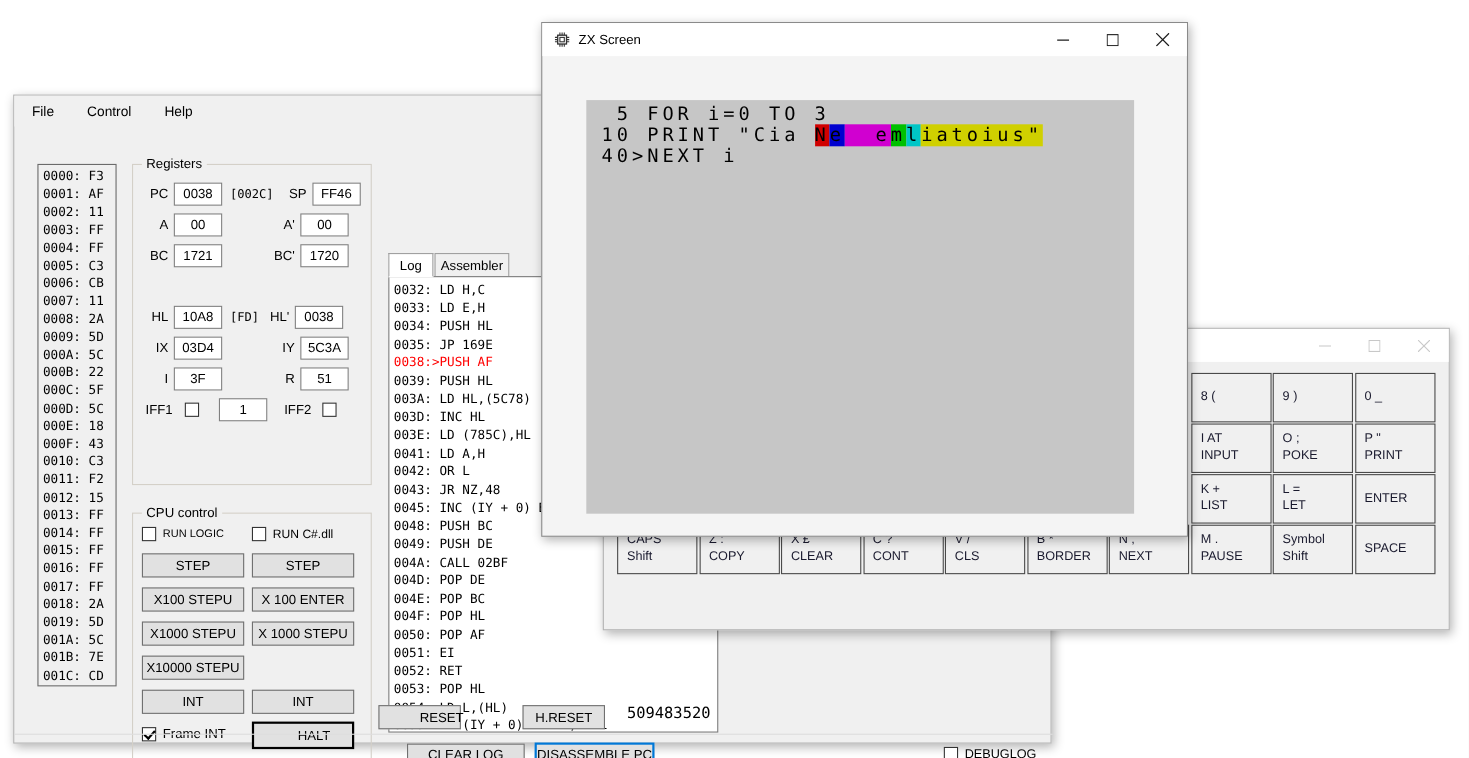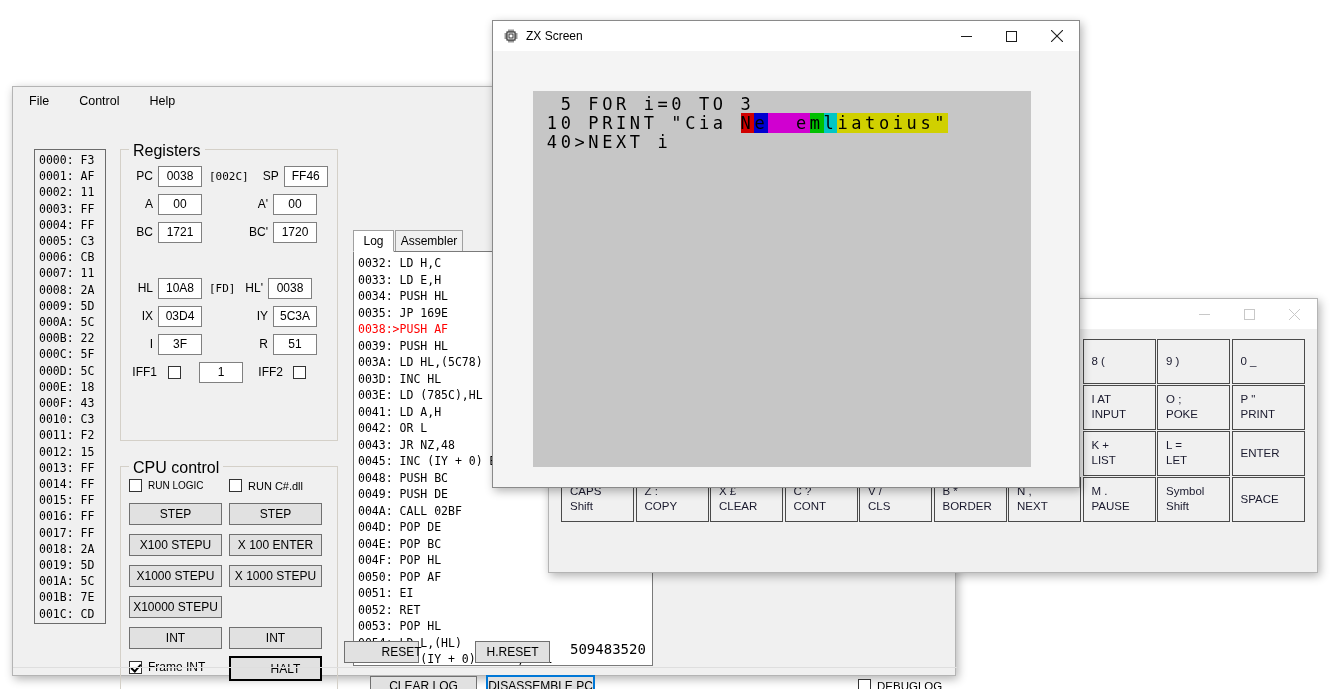--- a/index.html
+++ b/index.html
@@ -71,21 +71,21 @@
 
   .group {
     position: absolute;
     border: 1px solid #d4d0c8;
   }
   .group > .glabel {
     position: absolute;
     top: -8px; left: 8px;
     background: #f0f0f0;
     padding: 0 4px;
-    font-size: 16px;
+    font-size: 12px;
     color: #000;
   }
 
   #regs { left: 107px; top: 62px; width: 218px; height: 292px; }
   .regrow { position: absolute; height: 24px; display: flex; align-items: center; }
   .reglab { font-size: 12px; text-align: right; color: #000; }
   .regbox {
     border: 1px solid #808080;
     background: #ffffff;
     height: 21px;

